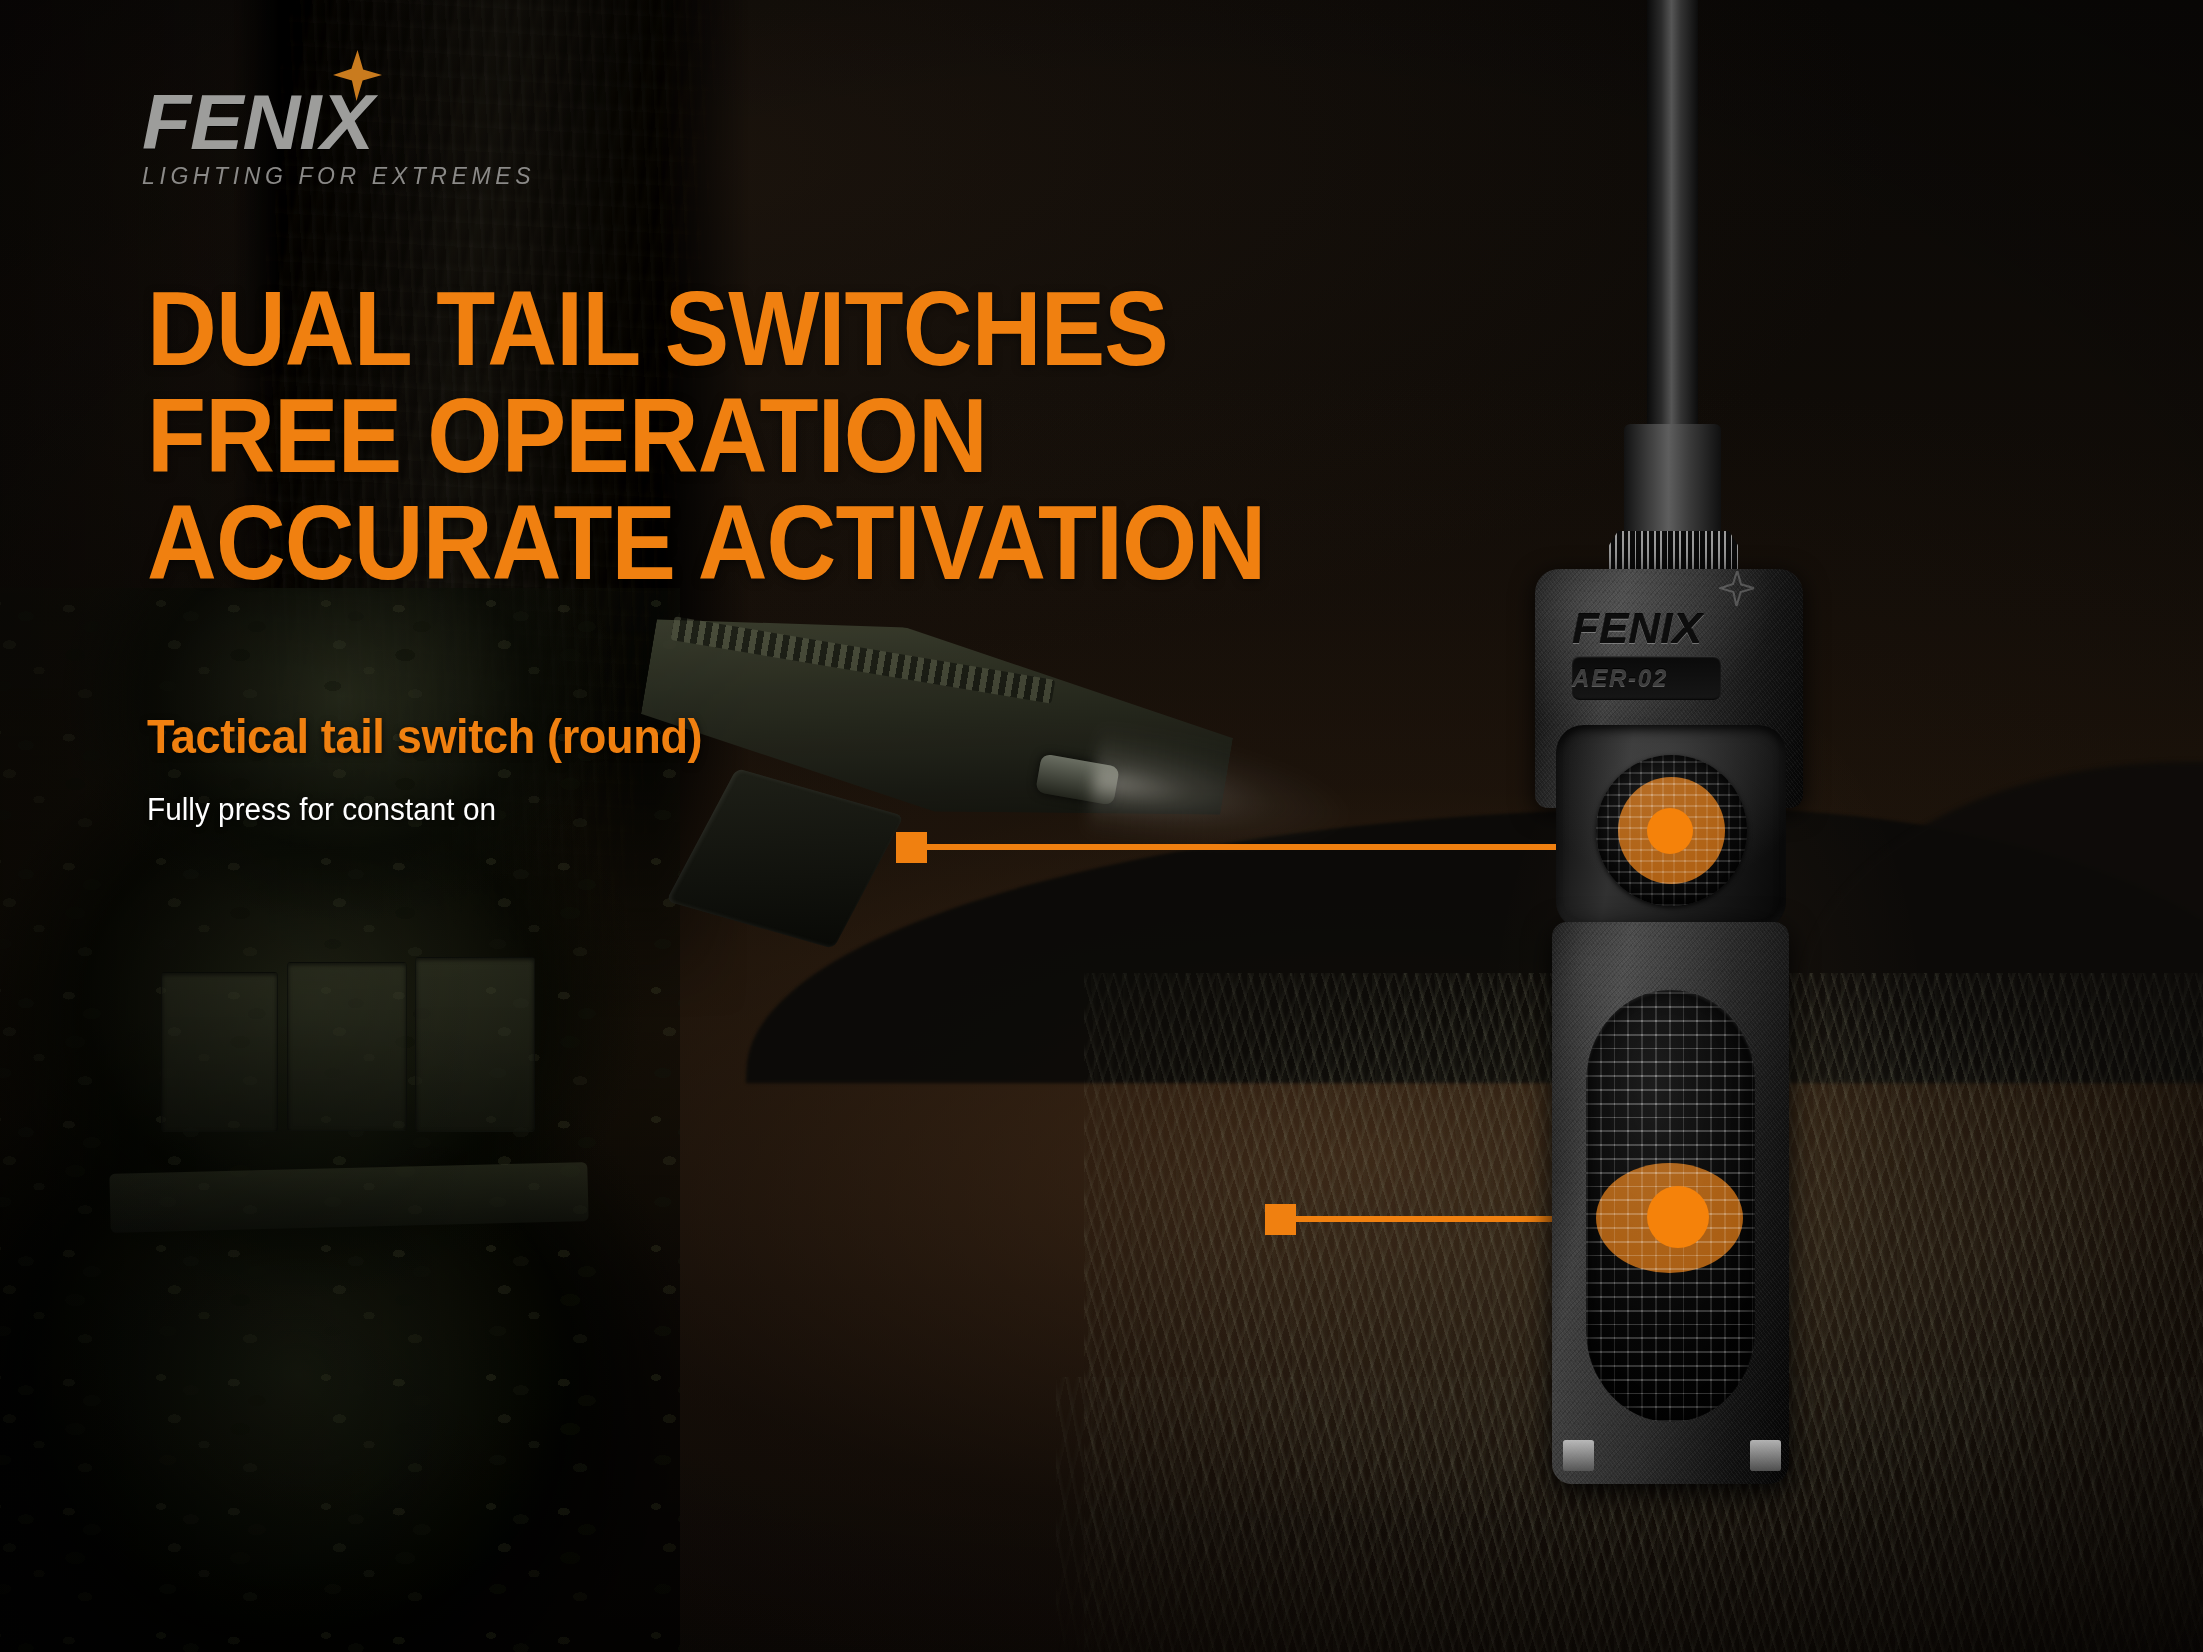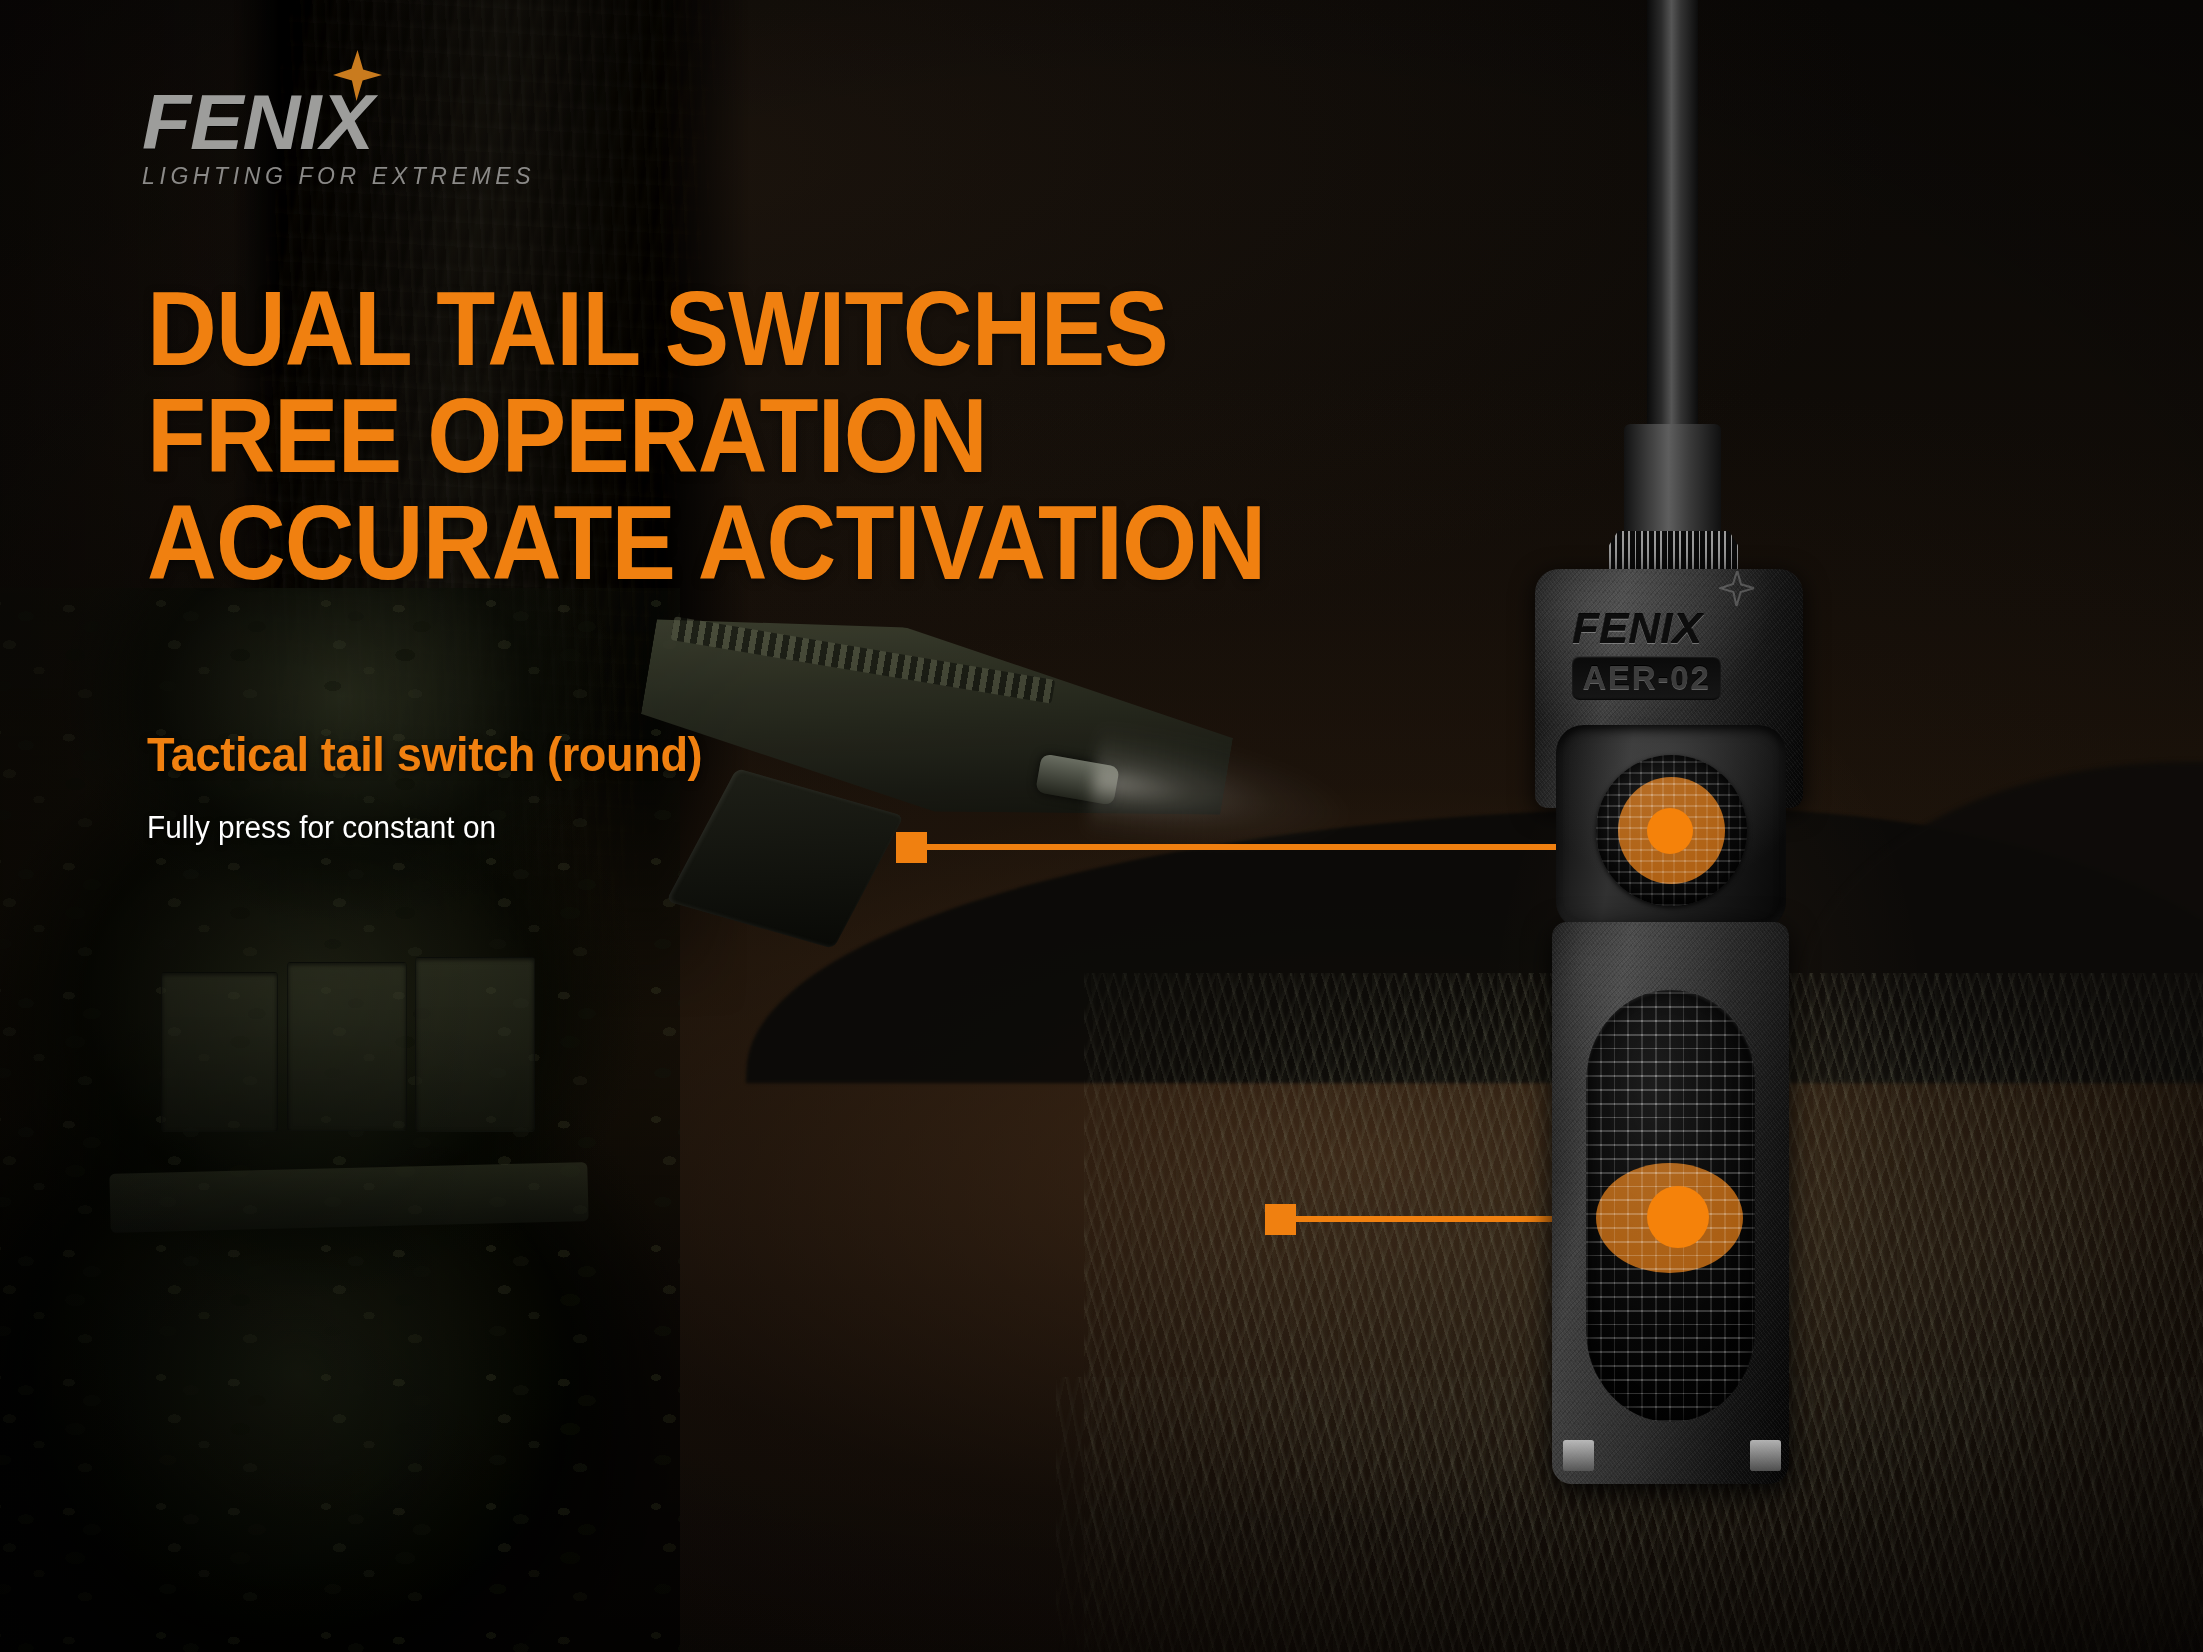--- a/index.html
+++ b/index.html
@@ -247,22 +247,22 @@
   }
   .emb-star{position:absolute;left:1719px;top:571px;width:35px;height:35px;opacity:.75;}
 
   .nameplate{
     position:absolute;left:1572px;top:656px;width:149px;height:44px;
     background:linear-gradient(180deg,#0a0a0a,#161616);
     border-radius:7.3px;
     box-shadow:inset 0 0.9px 1.8px rgba(170,170,170,.35), inset 0 -0.9px 1.8px rgba(0,0,0,.9);
   }
   .nameplate span{
-    display:block;text-align:center;line-height:44px;
-    font-size:33px;font-weight:bold;letter-spacing:1.8px;
+    display:block;line-height:44px;
+    font-size:24px;font-style:italic;font-weight:bold;letter-spacing:1.8px;
     color:#3c3c3c;
     text-shadow:0 0.9px 0 rgba(190,190,190,.45), 0 -0.9px 0 rgba(0,0,0,.95);
     font-family:"Liberation Sans", sans-serif;
   }
 
   
   .sw-housing{
     position:absolute;left:1556px;top:725px;width:230px;height:204px;
     background:
       radial-gradient(100% 100% at 50% 18%, rgba(110,110,110,.32) 0%, rgba(0,0,0,0) 62%),
@@ -357,21 +357,21 @@
     </svg>
     <div class="logo-tag">LIGHTING FOR EXTREMES</div>
   </div>
 
   <div class="headline">
     <div>DUAL TAIL SWITCHES</div>
     <div>FREE OPERATION</div>
     <div>ACCURATE ACTIVATION</div>
   </div>
 
-  <div class="callout" style="left:147px;top:727px;">
+  <div class="callout" style="left:147px;top:709px;">
     <div class="c-title">Tactical tail switch (round)</div>
     <div class="c-body" style="margin-top:24px;">Fully press for constant on</div>
   </div>
   <div class="leader-cap" style="left:896px;top:832px;"></div>
   <div class="leader" style="left:918px;top:844px;width:753px;"></div>
 
   <div class="leader-cap" style="left:1265px;top:1204px;"></div>
   <div class="leader" style="left:1287px;top:1216px;width:386px;"></div>
 
   <div class="prod-glow"></div>

